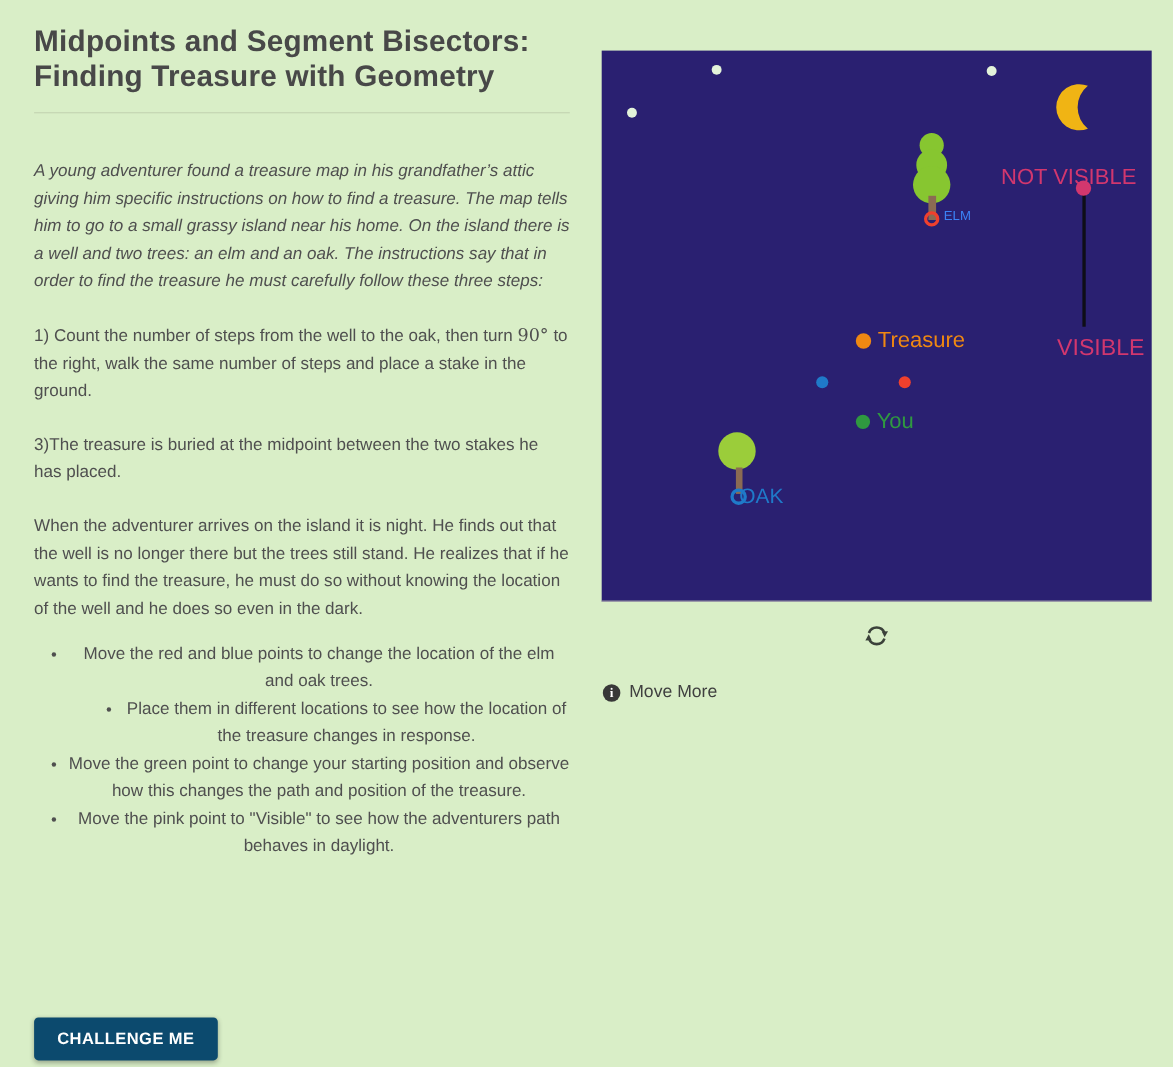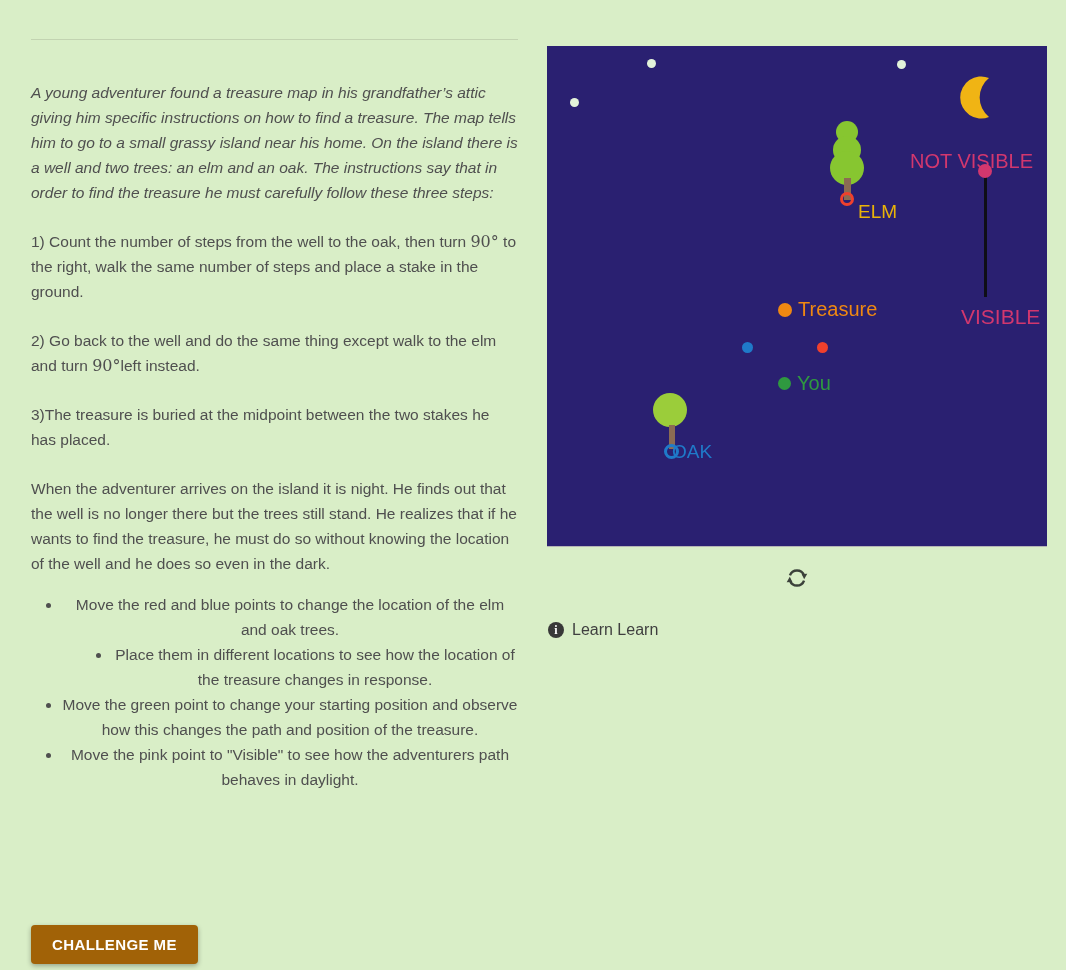--- a/index.html
+++ b/index.html
@@ -21,21 +21,21 @@
   .page-title span { display:block; }
   .title-divider { border:none; border-top:1px solid #c2d3b1; margin-top:17px; }
   .body-text p { font-size:15.5px; line-height:25px; margin-top:24px; }
   .body-text p.first { margin-top:40px;font-style:italic; }
   .deg { font-family:"DejaVu Serif", serif; font-size:16px; }
   ul.main-list { margin-top:16px; padding-left:31px;text-align:center; }
   ul.main-list li { font-size:15.5px; line-height:25px; }
   ul.sub-list { padding-left:50px; list-style:disc; }
   .challenge-btn {
     position:absolute; left:31px; top:925px;
-    background:#a16207; color:#ffffff;
+    background:#0c4a6e; color:#ffffff;
     font-family:"Liberation Sans", sans-serif;
     font-size:15px; font-weight:bold; letter-spacing:0.4px;
     padding:11px 21px; border:none; border-radius:4px;
     box-shadow:0 2px 5px rgba(0,0,0,0.3);
     cursor:pointer;
   }
 
   
   .applet {
     position:absolute; left:547px; top:46px; width:500px; height:501px;
@@ -45,21 +45,21 @@
   }
   .applet * { position:absolute; }
   .star { width:9px; height:9px; border-radius:50%; background:#e3f3da; }
   .dot  { border-radius:50%; }
   .lbl  { white-space:nowrap; }
 
   .canopy { border-radius:50%; }
   .trunk  { background:#8b6b53; }
   .ring   { border-radius:50%; background:transparent; }
 
-  .lbl-elm      { color:#eab308; font-size:19px;margin-top:12px; }
+  .lbl-elm      { color:#3b82f6; font-size:12px; }
   .lbl-oak      { color:#1f7ac9; font-size:19px; }
   .lbl-treasure { color:#ef8812; font-size:20px; }
   .lbl-you      { color:#2f9940; font-size:20px; }
   .lbl-pink     { color:#d2376e; font-size:20px;text-align:right; }
 
   .slider-track { width:3px; background:#0e0e16; }
 
   
   .refresh-btn {
     position:absolute; left:783px; top:565px; width:28px; height:28px;
@@ -73,28 +73,31 @@
     width:16px; height:16px; border-radius:50%; background:#383838;
     color:#ffffff; font-family:"Liberation Serif", serif; font-weight:bold;
     font-size:12px; line-height:16px; text-align:center; display:inline-block;
   }
   .learn-more-label { font-size:16px; color:#3f3f3f; }
 </style>
 </head>
 <body>
 
 <div class="left-col">
+  <h1 class="page-title">
+    <span>Midpoints and Segment Bisectors:</span>
+    <span>Finding Treasure with Geometry</span>
+  </h1>
   <hr class="title-divider">
 
   <div class="body-text">
     <p class="first">A young adventurer found a treasure map in his grandfather’s attic giving him specific instructions on how to find a treasure. The map tells him to go to a small grassy island near his home. On the island there is a well and two trees: an elm and an oak. The instructions say that in order to find the treasure he must carefully follow these three steps:</p>
 
     <p><span>1) Count the number of steps from the well to the oak, then turn </span><span class="deg">90°</span><span> to the right, walk the same number of steps and place a stake in the ground.</span></p>
 
-    <p><span>2) Go back to the well and do the same thing except walk to the elm and turn </span><span class="deg">90°</span><span>left instead.</span></p>
 
     <p><span>3)The treasure is buried at the midpoint between the two stakes he has placed.</span></p>
 
     <p>When the adventurer arrives on the island it is night. He finds out that the well is no longer there but the trees still stand. He realizes that if he wants to find the treasure, he must do so without knowing the location of the well and he does so even in the dark.</p>
 
     <ul class="main-list">
       <li>
         <span>Move the red and blue points to change the location of the elm and oak trees.</span>
         <ul class="sub-list">
           <li>
@@ -155,14 +158,14 @@
   <svg width="24" height="24" viewBox="0 0 24 24">
     <path d="M4.95 9.43 A7.5 7.5 0 0 1 19.05 9.43" stroke="#3b413a" stroke-width="2.4" fill="none"></path>
     <polygon points="16.6,8.0 22.3,7.8 19.2,13.3" fill="#3b413a"></polygon>
     <path d="M19.05 14.57 A7.5 7.5 0 0 1 4.95 14.57" stroke="#3b413a" stroke-width="2.4" fill="none"></path>
     <polygon points="7.4,16.0 1.7,16.2 4.8,10.7" fill="#3b413a"></polygon>
   </svg>
 </button>
 
 <div class="learn-more">
   <span class="info-icon">i</span>
-  <span class="learn-more-label">Learn Learn</span>
+  <span class="learn-more-label">Move More</span>
 </div>
 
 </body></html>

